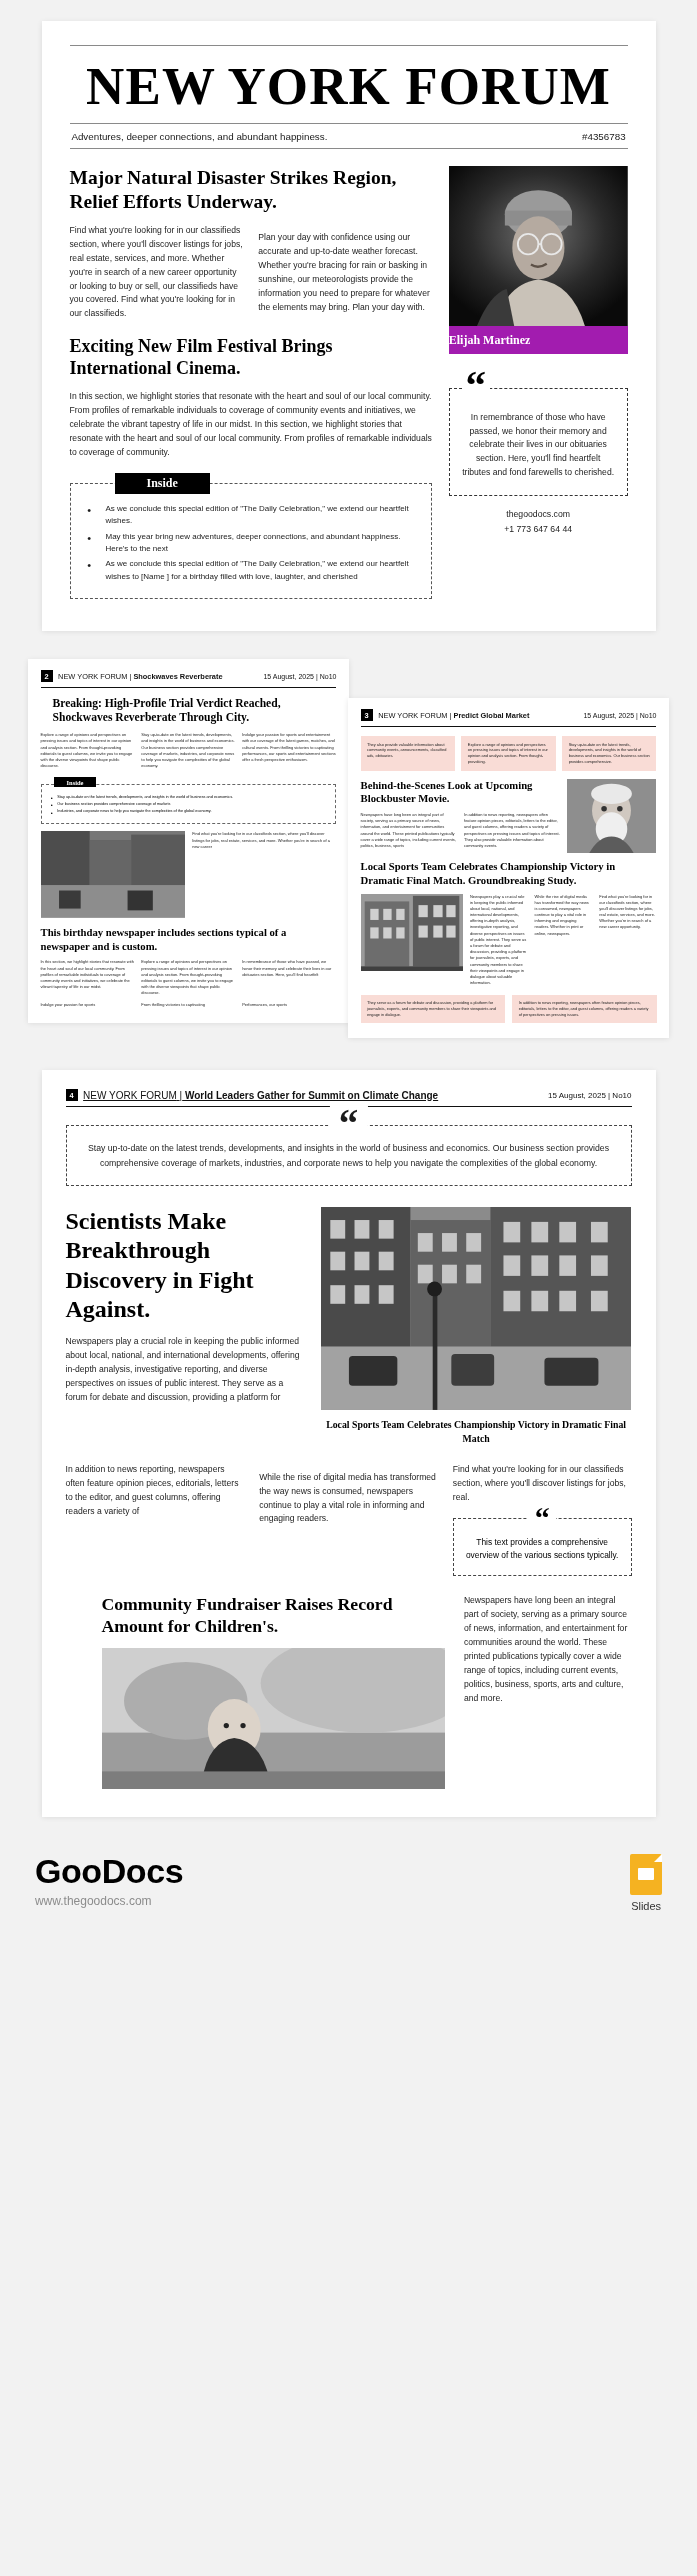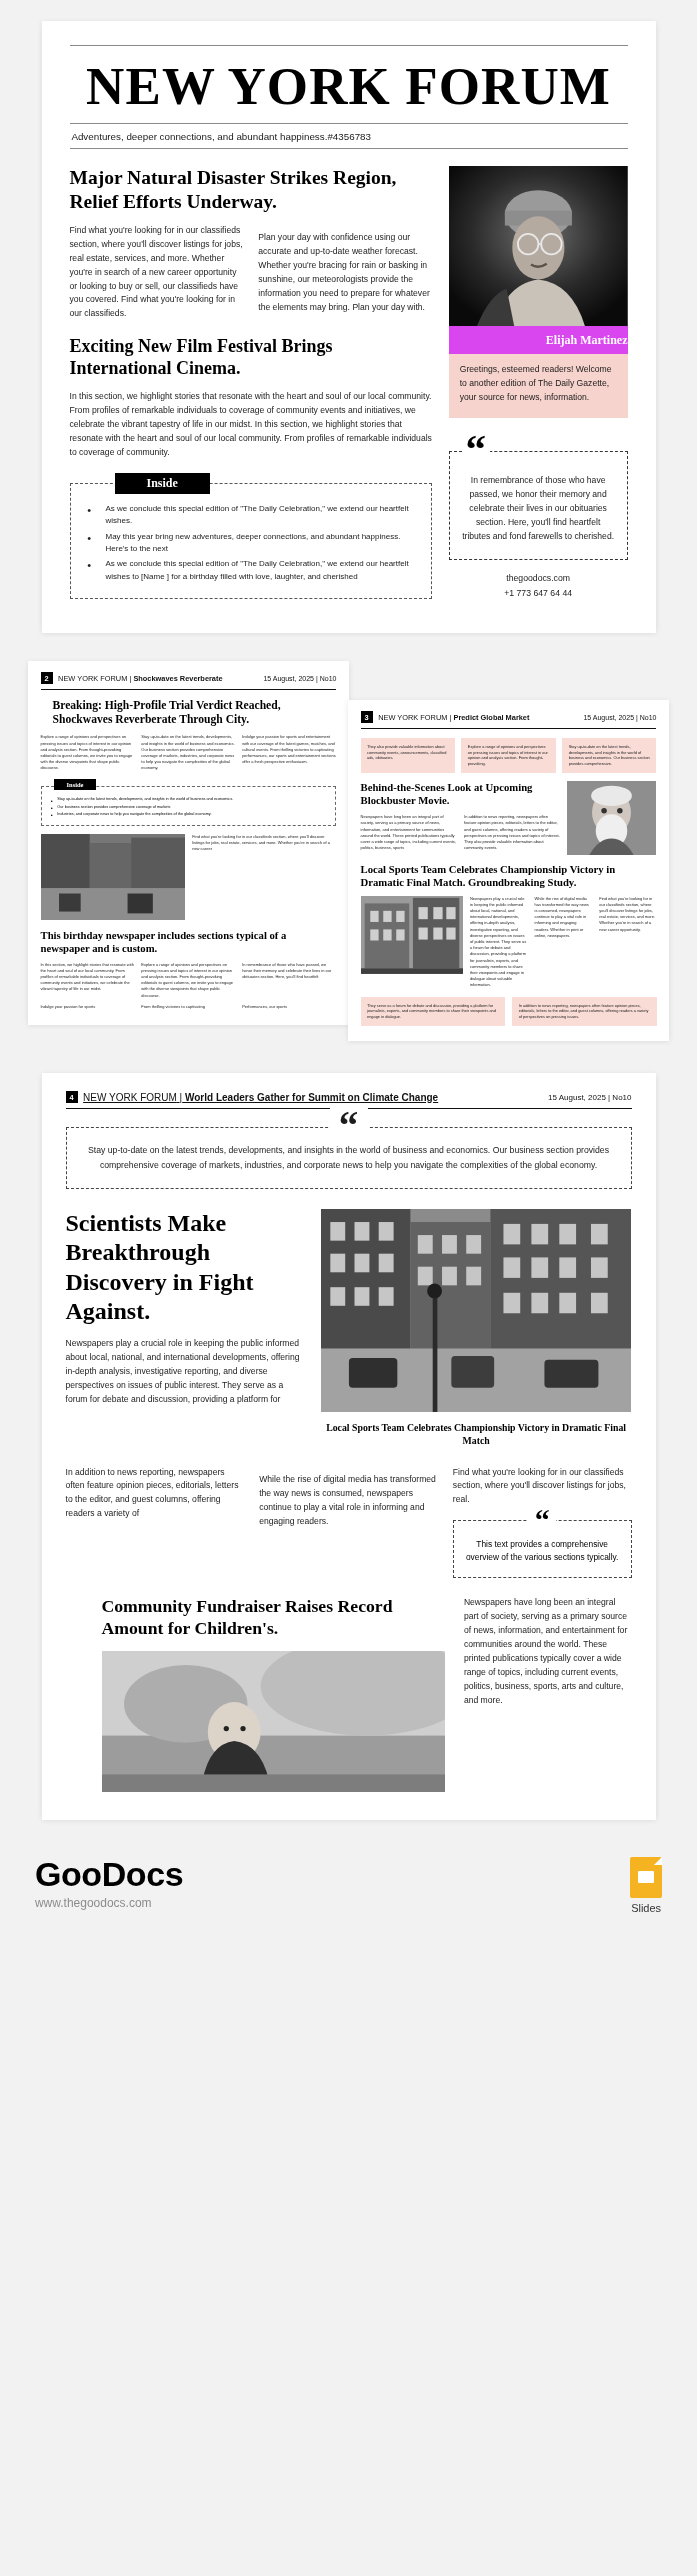--- a/index.html
+++ b/index.html
@@ -29,20 +29,21 @@
     font-size: 53px;
     letter-spacing: 1.1px;
     text-align: center;
     line-height: 1.05;
     padding: 13px 0 9.3px 0;
     color: #000;
   }
   .masthead-rule-mid { border-top: 1.9px solid #8a8a8a; }
   .masthead-meta {
     display: flex;
+    justify-content: space-between;
     align-items: center;
     font-size: 9.8px;
     color: #1a1a1a;
     padding: 6.5px 1.9px 6.5px 1.9px;
   }
   .masthead-rule-bot { border-top: 1.9px solid #8a8a8a; margin-bottom: 16.7px; }
 
   .p1-main { display: flex; gap: 16.7px; }
   .p1-left { width: 363px; }
   .p1-right { width: 179px; }
@@ -104,26 +105,26 @@
     font-size: 11px;
   }
 
   
   .portrait {
     width: 100%;
     height: 160px;
     display: block;
   }
   .name-bar {
-    background: #d946ef;
+    background: #a21caf;
     color: #fff;
     font-family: "Liberation Serif", serif;
     font-weight: bold;
     font-size: 12px;
-    text-align: right;
+    text-align: left;
     padding: 6.5px 0;
   }
   .pink-box {
     background: #f7d3cd;
     padding: 9.3px 11px 13px 11px;
     font-size: 8.6px;
     line-height: 1.6;
     color: #1c1c1c;
   }
   .quote-wrap { margin-top: 20.5px; position: relative; padding-top: 13px; }
@@ -406,21 +407,20 @@
         <rect x="60" y="48" width="72" height="16" fill="#8d8d8d"></rect>
         <ellipse cx="96" cy="88" rx="28" ry="34" fill="#b5aaa0"></ellipse>
         <circle cx="85" cy="84" r="11" fill="none" stroke="#e8e8e8" stroke-width="2"></circle>
         <circle cx="110" cy="84" r="11" fill="none" stroke="#e8e8e8" stroke-width="2"></circle>
         <line x1="96" y1="84" x2="99" y2="84" stroke="#e8e8e8" stroke-width="2"></line>
         <path d="M88 106 Q96 111 105 105" stroke="#5d5147" stroke-width="2.5" fill="none"></path>
         <path d="M48 172 Q62 126 96 122 Q132 126 146 172 Z" fill="#c9c2b8"></path>
         <path d="M30 172 Q44 138 62 132 L70 172 Z" fill="#3a3a3a"></path>
       </svg>
       <div class="name-bar">Elijah Martinez</div>
-      <div class="pink-box">Greetings, esteemed readers! Welcome to another edition of The Daily Gazette, your source for news, information.</div>
 
       <div class="quote-wrap">
         <div class="quote-mark">“</div>
         <div class="quote-box">In remembrance of those who have passed, we honor their memory and celebrate their lives in our obituaries section. Here, you'll find heartfelt tributes and fond farewells to cherished.</div>
       </div>
 
       <div class="contact">
         <div>thegoodocs.com</div>
         <div>+1 773 647 64 44</div>
       </div>

